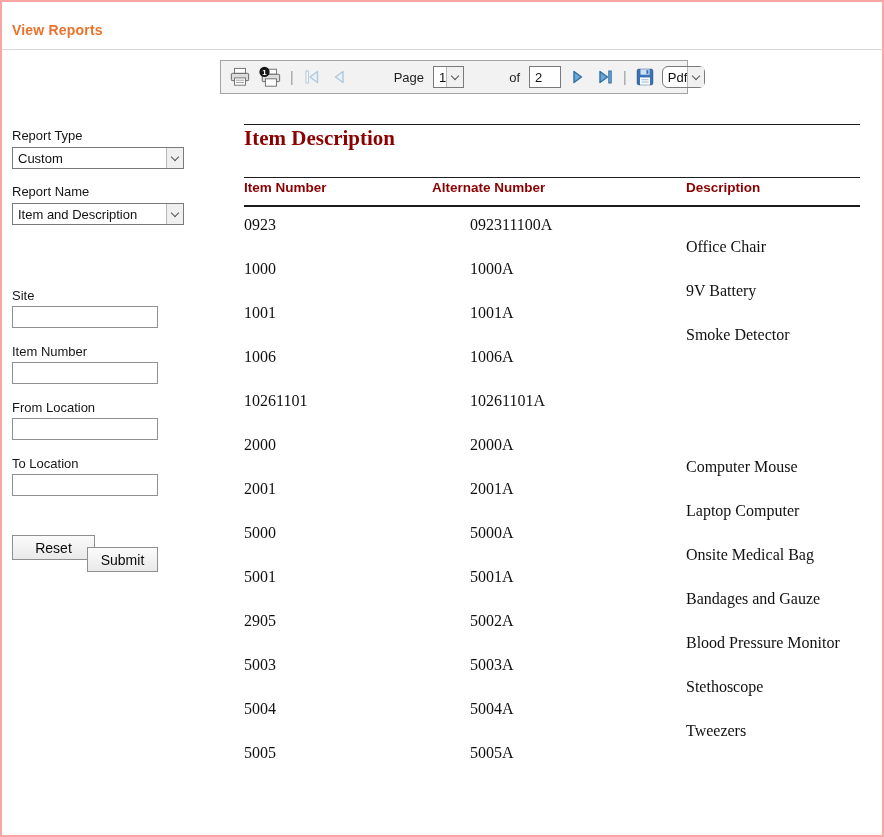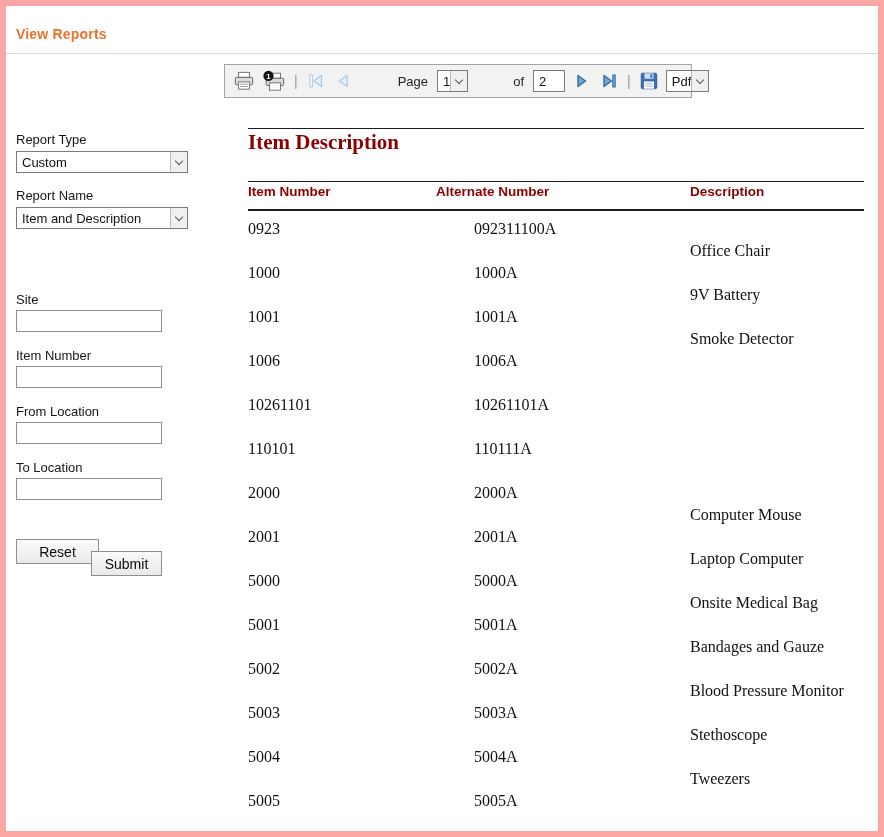--- a/index.html
+++ b/index.html
@@ -1,21 +1,21 @@
 <!DOCTYPE html>
 <html><head>
 <meta charset="utf-8">
 <style>
   * { margin:0; padding:0; box-sizing:border-box; }
   html,body { background:#fff; }
   body { font-family:"Liberation Sans", sans-serif; }
 
   .screen {
     position:relative; width:884px; height:837px;
-    border:6px solid #fca5a5; background:#fff; overflow:hidden;text-decoration:underline;
+    border:2px solid #fca5a5; background:#fff; overflow:hidden;text-decoration:underline;
   }
 
   
   .page-title {
     position:absolute; left:10px; top:20px;
     font-size:14px; font-weight:bold; color:#E8732C; letter-spacing:.2px;
   }
   .header-divider {
     position:absolute; left:0; top:47px; width:100%; height:1px; background:#d9d9d9;
   }
@@ -38,21 +38,21 @@
   .combo .combo-text { padding-left:5px; font-size:13px; color:#111; flex:1; white-space:nowrap; overflow:hidden; }
   .combo .combo-btn {
     width:17px; height:100%; background:#f0f0f0; border-left:1px solid #b9b9b9;
     display:flex; align-items:center; justify-content:center;
   }
   .combo .chev {
     width:6px; height:6px; border-right:1px solid #555; border-bottom:1px solid #555;
     transform:rotate(45deg); margin-top:-3px;
   }
   .page-combo { width:68px; }
-  .fmt-combo { width:78px; }
+  .fmt-combo { width:78px;border-radius:6px; }
   .total-input {
     width:32px; height:22px; border:1px solid #7a7a7a; font-size:13px; padding-left:5px;
     font-family:"Liberation Sans", sans-serif; color:#111;
   }
 
   
   .form-label { position:absolute; left:10px; font-size:13px; color:#161616; }
   .form-combo { position:absolute; left:10px; width:172px; }
   .form-input {
     position:absolute; left:10px; width:146px; height:22px;
@@ -241,25 +241,20 @@
     <span class="cell c-alt">1006A</span>
     <span class="cell c-desc"></span>
   </div>
 
   <div class="row">
     <span class="cell c-item">10261101</span>
     <span class="cell c-alt">10261101A</span>
     <span class="cell c-desc"></span>
   </div>
 
-  <div class="row">
-    <span class="cell c-item">110101</span>
-    <span class="cell c-alt">110111A</span>
-    <span class="cell c-desc"></span>
-  </div>
 
 
   <div class="row">
     <span class="cell c-item">2000</span>
     <span class="cell c-alt">2000A</span>
     <span class="cell c-desc">Computer Mouse</span>
   </div>
 
   <div class="row">
     <span class="cell c-item">2001</span>
@@ -273,21 +268,21 @@
     <span class="cell c-desc">Onsite Medical Bag</span>
   </div>
 
   <div class="row">
     <span class="cell c-item">5001</span>
     <span class="cell c-alt">5001A</span>
     <span class="cell c-desc">Bandages and Gauze</span>
   </div>
 
   <div class="row">
-    <span class="cell c-item">5002</span>
+    <span class="cell c-item">2905</span>
     <span class="cell c-alt">5002A</span>
     <span class="cell c-desc">Blood Pressure Monitor</span>
   </div>
 
   <div class="row">
     <span class="cell c-item">5003</span>
     <span class="cell c-alt">5003A</span>
     <span class="cell c-desc">Stethoscope</span>
   </div>
 

